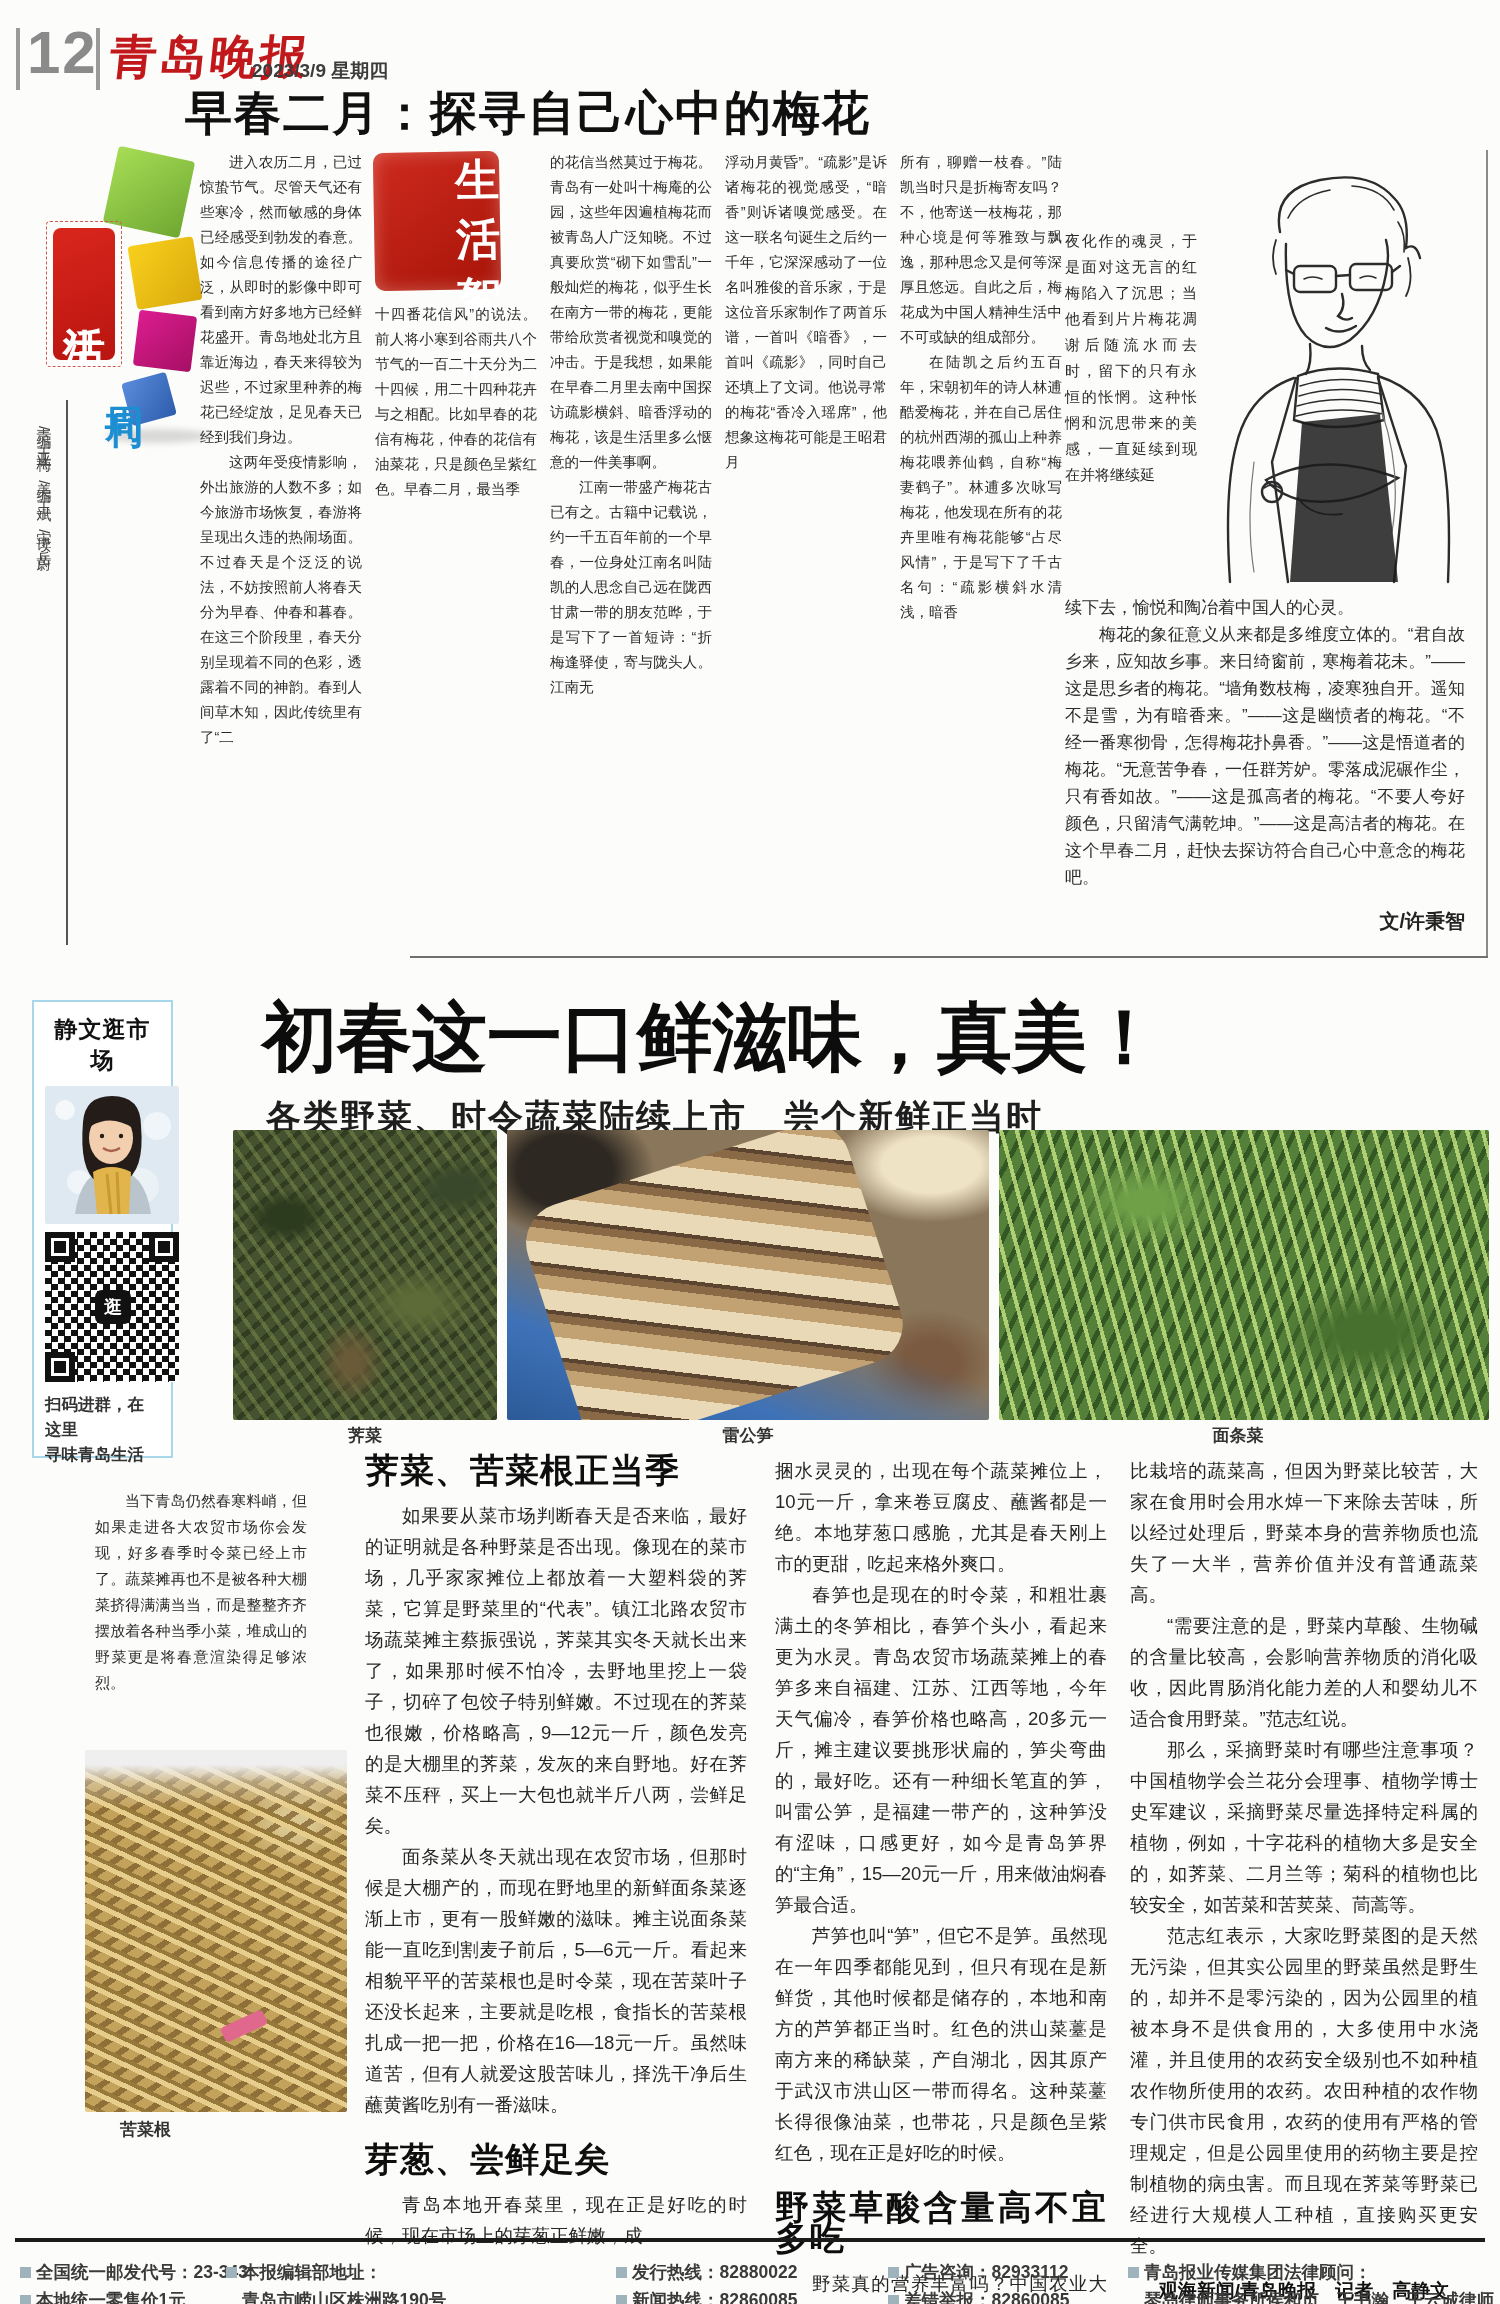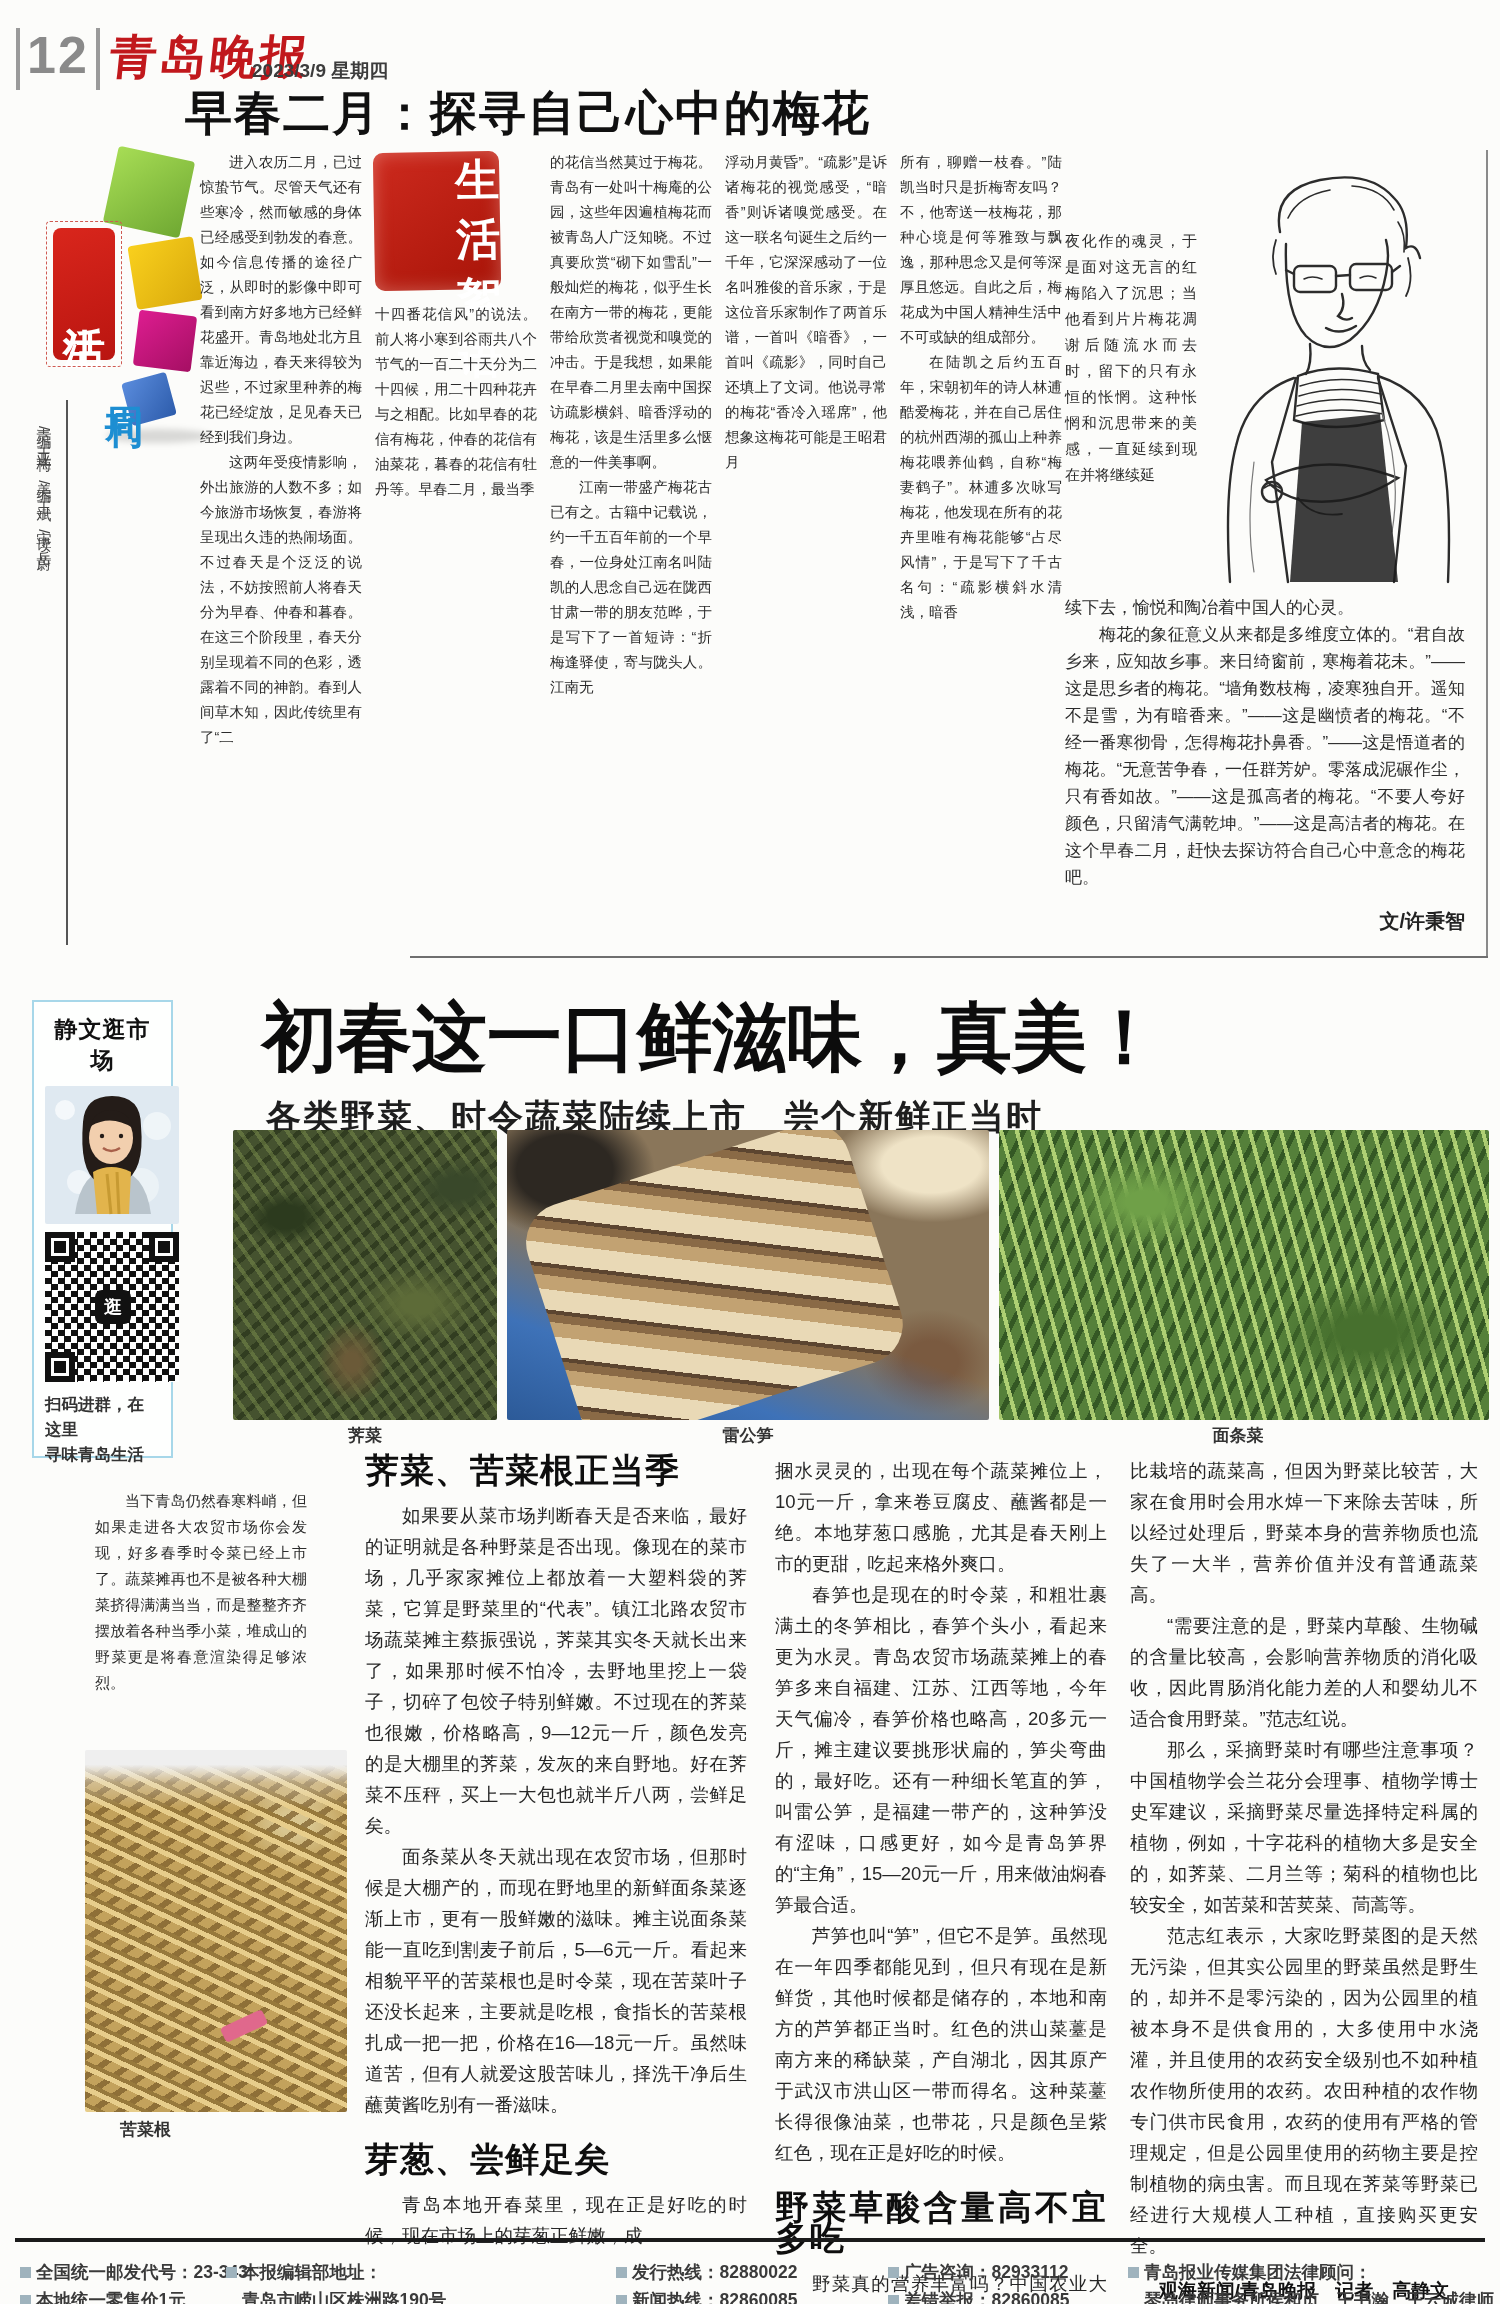--- a/index.html
+++ b/index.html
@@ -1,21 +1,21 @@
 <!DOCTYPE html>
 <html><head>
 <meta charset="utf-8">
 <style>
   html,body{margin:0;padding:0;}
   body{width:1500px;height:2304px;position:relative;background:#fcfcfa;
        font-family:"Liberation Sans",sans-serif;color:#222;overflow:hidden;}
   .abs{position:absolute;}
   
   .hbar{background:#9a9a9a;width:4px;}
-  .page-num{font-size:52px;font-weight:700;color:#8a8a8a;letter-spacing:2px;margin-top:7px;}
+  .page-num{font-size:60px;font-weight:700;color:#8a8a8a;letter-spacing:2px;}
   .masthead{font-family:"DejaVu Serif",serif;font-size:47px;font-weight:700;color:#c1181c;
             transform:skewX(-6deg);letter-spacing:3px;}
   .date{font-size:19px;font-weight:700;color:#3c3c3c;}
   
   .a1-title{font-size:47px;font-weight:900;color:#101010;letter-spacing:2px;white-space:nowrap;}
   .cube{position:absolute;border-radius:4px;}
   .seal-life{background:linear-gradient(160deg,#d9261c,#b91510);border-radius:8px;
              color:#fff;writing-mode:vertical-rl;text-orientation:upright;
              font-size:42px;font-weight:900;display:flex;align-items:center;justify-content:center;
              font-family:"DejaVu Serif",serif;}
@@ -122,21 +122,21 @@
 <div class="abs a1-title" style="left:185px;top:82px;">早春二月：探寻自己心中的梅花</div>
 
 <div class="abs stamp" style="left:374px;top:152px;width:126px;height:138px;">生活絮语</div>
 
 <div class="abs cols" style="left:200px;top:150px;width:862px;height:812px;">
   <div class="col" style="width:162px;">
     <p class="ind">进入农历二月，已过惊蛰节气。尽管天气还有些寒冷，然而敏感的身体已经感受到勃发的春意。如今信息传播的途径广泛，从即时的影像中即可看到南方好多地方已经鲜花盛开。青岛地处北方且靠近海边，春天来得较为迟些，不过家里种养的梅花已经绽放，足见春天已经到我们身边。</p>
     <p class="ind">这两年受疫情影响，外出旅游的人数不多；如今旅游市场恢复，春游将呈现出久违的热闹场面。不过春天是个泛泛的说法，不妨按照前人将春天分为早春、仲春和暮春。在这三个阶段里，春天分别呈现着不同的色彩，透露着不同的神韵。春到人间草木知，因此传统里有了“二</p>
   </div>
   <div class="col" style="width:162px;padding-top:152px;box-sizing:border-box;">
-    <p>十四番花信风”的说法。前人将小寒到谷雨共八个节气的一百二十天分为二十四候，用二十四种花卉与之相配。比如早春的花信有梅花，仲春的花信有油菜花，暮春的花信有牡丹等。早春二月，最当季</p>
+    <p>十四番花信风”的说法。前人将小寒到谷雨共八个节气的一百二十天分为二十四候，用二十四种花卉与之相配。比如早春的花信有梅花，仲春的花信有油菜花，只是颜色呈紫红色。早春二月，最当季</p>
   </div>
   <div class="col" style="width:162px;">
     <p>的花信当然莫过于梅花。青岛有一处叫十梅庵的公园，这些年因遍植梅花而被青岛人广泛知晓。不过真要欣赏“砌下如雪乱”一般灿烂的梅花，似乎生长在南方一带的梅花，更能带给欣赏者视觉和嗅觉的冲击。于是我想，如果能在早春二月里去南中国探访疏影横斜、暗香浮动的梅花，该是生活里多么惬意的一件美事啊。</p>
     <p class="ind">江南一带盛产梅花古已有之。古籍中记载说，约一千五百年前的一个早春，一位身处江南名叫陆凯的人思念自己远在陇西甘肃一带的朋友范晔，于是写下了一首短诗：“折梅逢驿使，寄与陇头人。江南无</p>
   </div>
   <div class="col" style="width:162px;">
     <p>浮动月黄昏”。“疏影”是诉诸梅花的视觉感受，“暗香”则诉诸嗅觉感受。在这一联名句诞生之后约一千年，它深深感动了一位名叫雅俊的音乐家，于是这位音乐家制作了两首乐谱，一首叫《暗香》，一首叫《疏影》，同时自己还填上了文词。他说寻常的梅花“香冷入瑶席”，他想象这梅花可能是王昭君月</p>
   </div>
   <div class="col" style="width:162px;">
     <p>所有，聊赠一枝春。”陆凯当时只是折梅寄友吗？不，他寄送一枝梅花，那种心境是何等雅致与飘逸，那种思念又是何等深厚且悠远。自此之后，梅花成为中国人精神生活中不可或缺的组成部分。</p>

